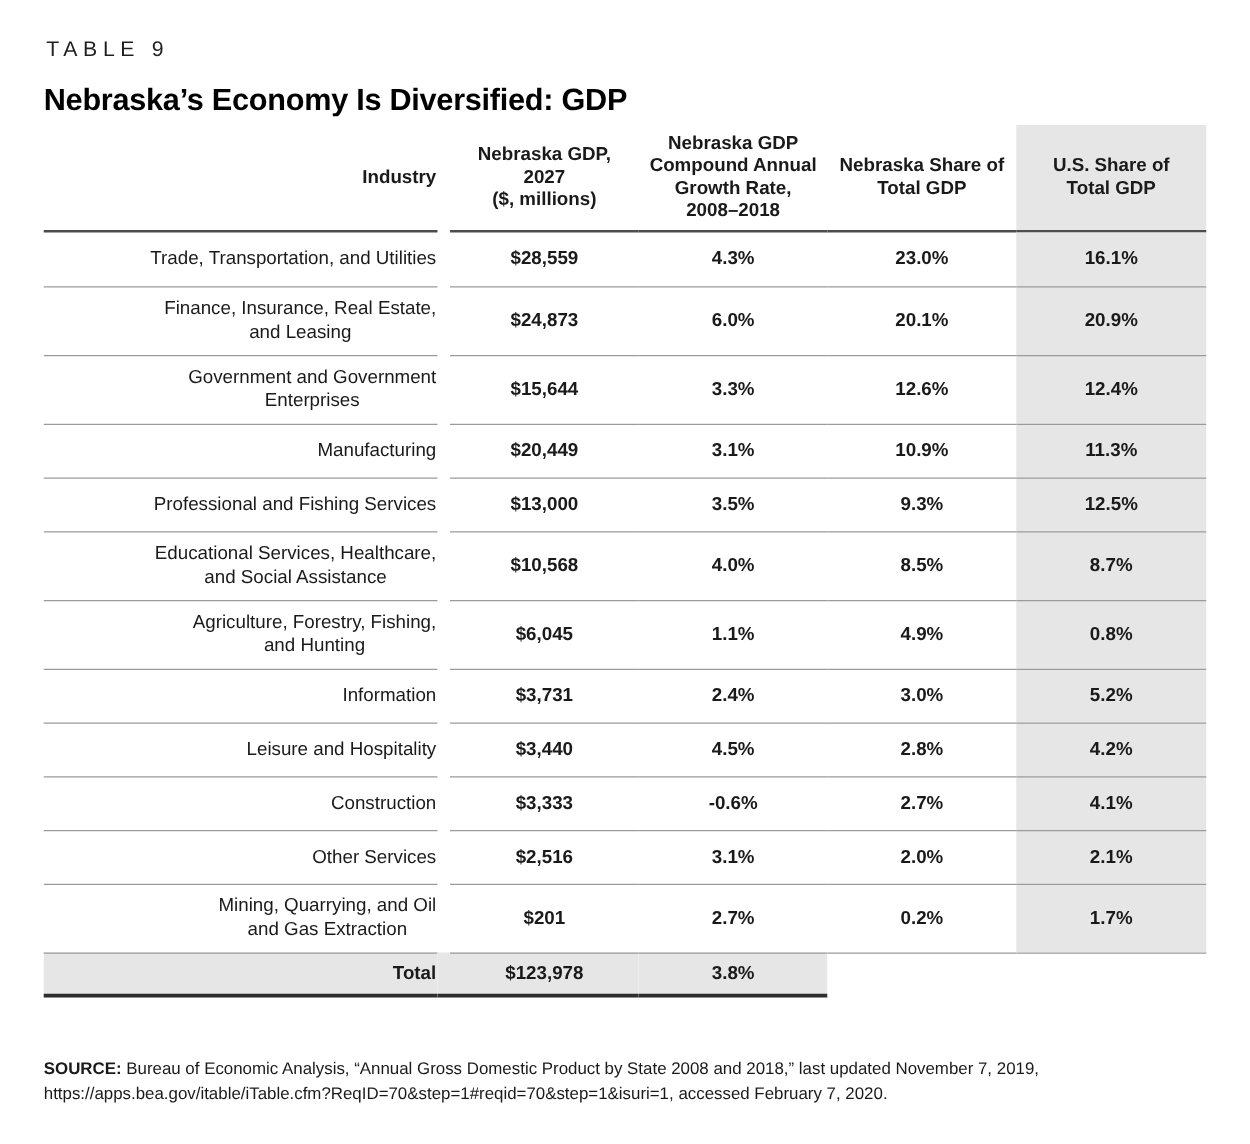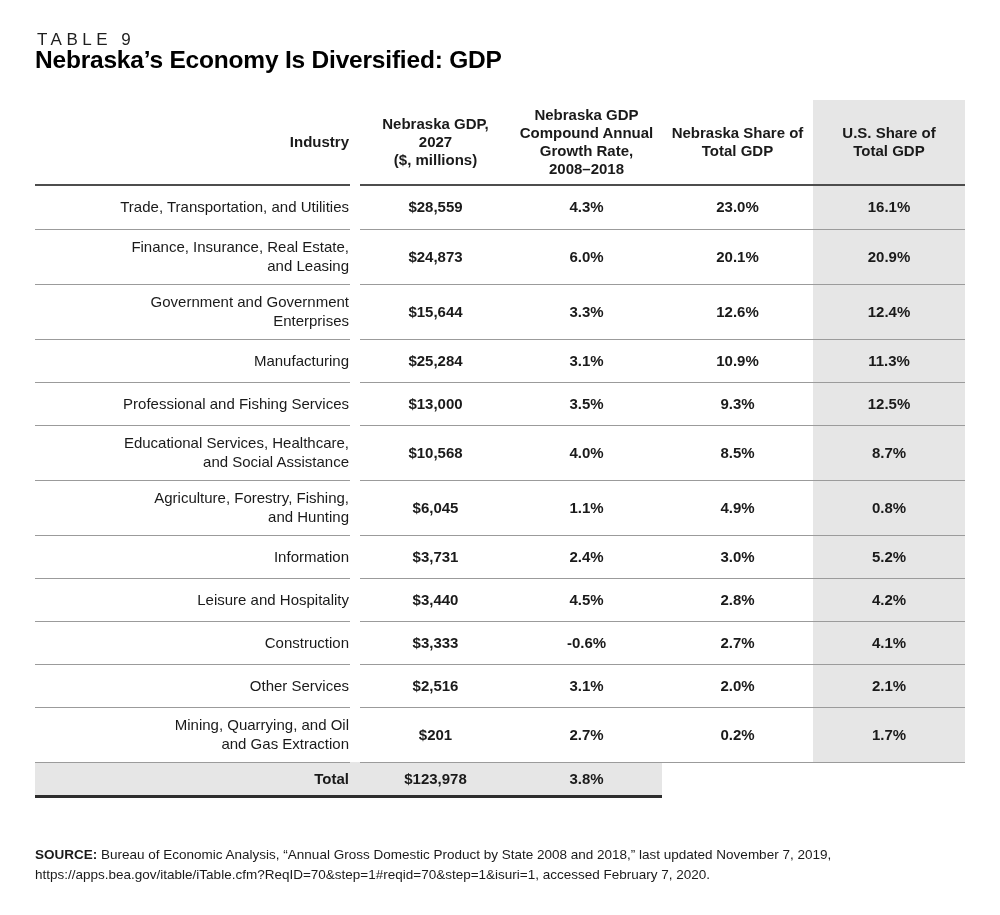--- a/index.html
+++ b/index.html
@@ -18,38 +18,38 @@
     font-family:"Liberation Sans","DejaVu Sans",sans-serif;
     color:var(--text);
     overflow:hidden;
   }
   .table-label{
     position:absolute;left:37px;top:30px;
     font-size:17px;letter-spacing:4.5px;
     color:#1f1f1f;font-weight:400;
   }
   .title{
-    position:absolute;left:35px;top:46px;
+    position:absolute;left:35px;top:67px;
     font-size:24.5px;font-weight:bold;color:#000;
     letter-spacing:-0.2px;
   }
   .grid{
     position:absolute;left:35px;top:100px;
     display:grid;
     grid-template-columns:315px 10px 151px 151px 151px 152px;
     grid-template-rows:86px 43px 55px 55px 43px 43px 55px 55px 43px 43px 43px 43px 55px 36px;
     width:930px;
   }
   .cell{
     display:flex;align-items:center;
     font-size:15px;line-height:1.25;
     white-space:pre-line;
     color:var(--text);
   }
-  .c-ind{justify-content:flex-end;text-align:right;padding-right:1px;}
+  .c-ind{justify-content:flex-end;text-align:center;padding-right:1px;}
   .c-val{justify-content:center;text-align:center;font-weight:bold;}
   .h{font-weight:bold;line-height:1.2;}
   .c-us{background:var(--shade);}
   
   .grid > div:nth-child(-n+6):not(.c-gap){border-bottom:2px solid var(--header-rule);}
   
   .grid > div:nth-child(n+13):not(.c-gap){border-top:1px solid var(--row-rule);}
   .grid > div.c-gap.total{border-top:none;}
   .total{
     background:var(--shade);
@@ -106,21 +106,21 @@
     <div class="cell c-ind">Government and Government
 Enterprises</div>
     <div class="cell c-gap"></div>
     <div class="cell c-val">$15,644</div>
     <div class="cell c-val">3.3%</div>
     <div class="cell c-val">12.6%</div>
     <div class="cell c-val c-us">12.4%</div>
 
     <div class="cell c-ind">Manufacturing</div>
     <div class="cell c-gap"></div>
-    <div class="cell c-val">$25,284</div>
+    <div class="cell c-val">$20,449</div>
     <div class="cell c-val">3.1%</div>
     <div class="cell c-val">10.9%</div>
     <div class="cell c-val c-us">11.3%</div>
 
     <div class="cell c-ind">Professional and Fishing Services</div>
     <div class="cell c-gap"></div>
     <div class="cell c-val">$13,000</div>
     <div class="cell c-val">3.5%</div>
     <div class="cell c-val">9.3%</div>
     <div class="cell c-val c-us">12.5%</div>

